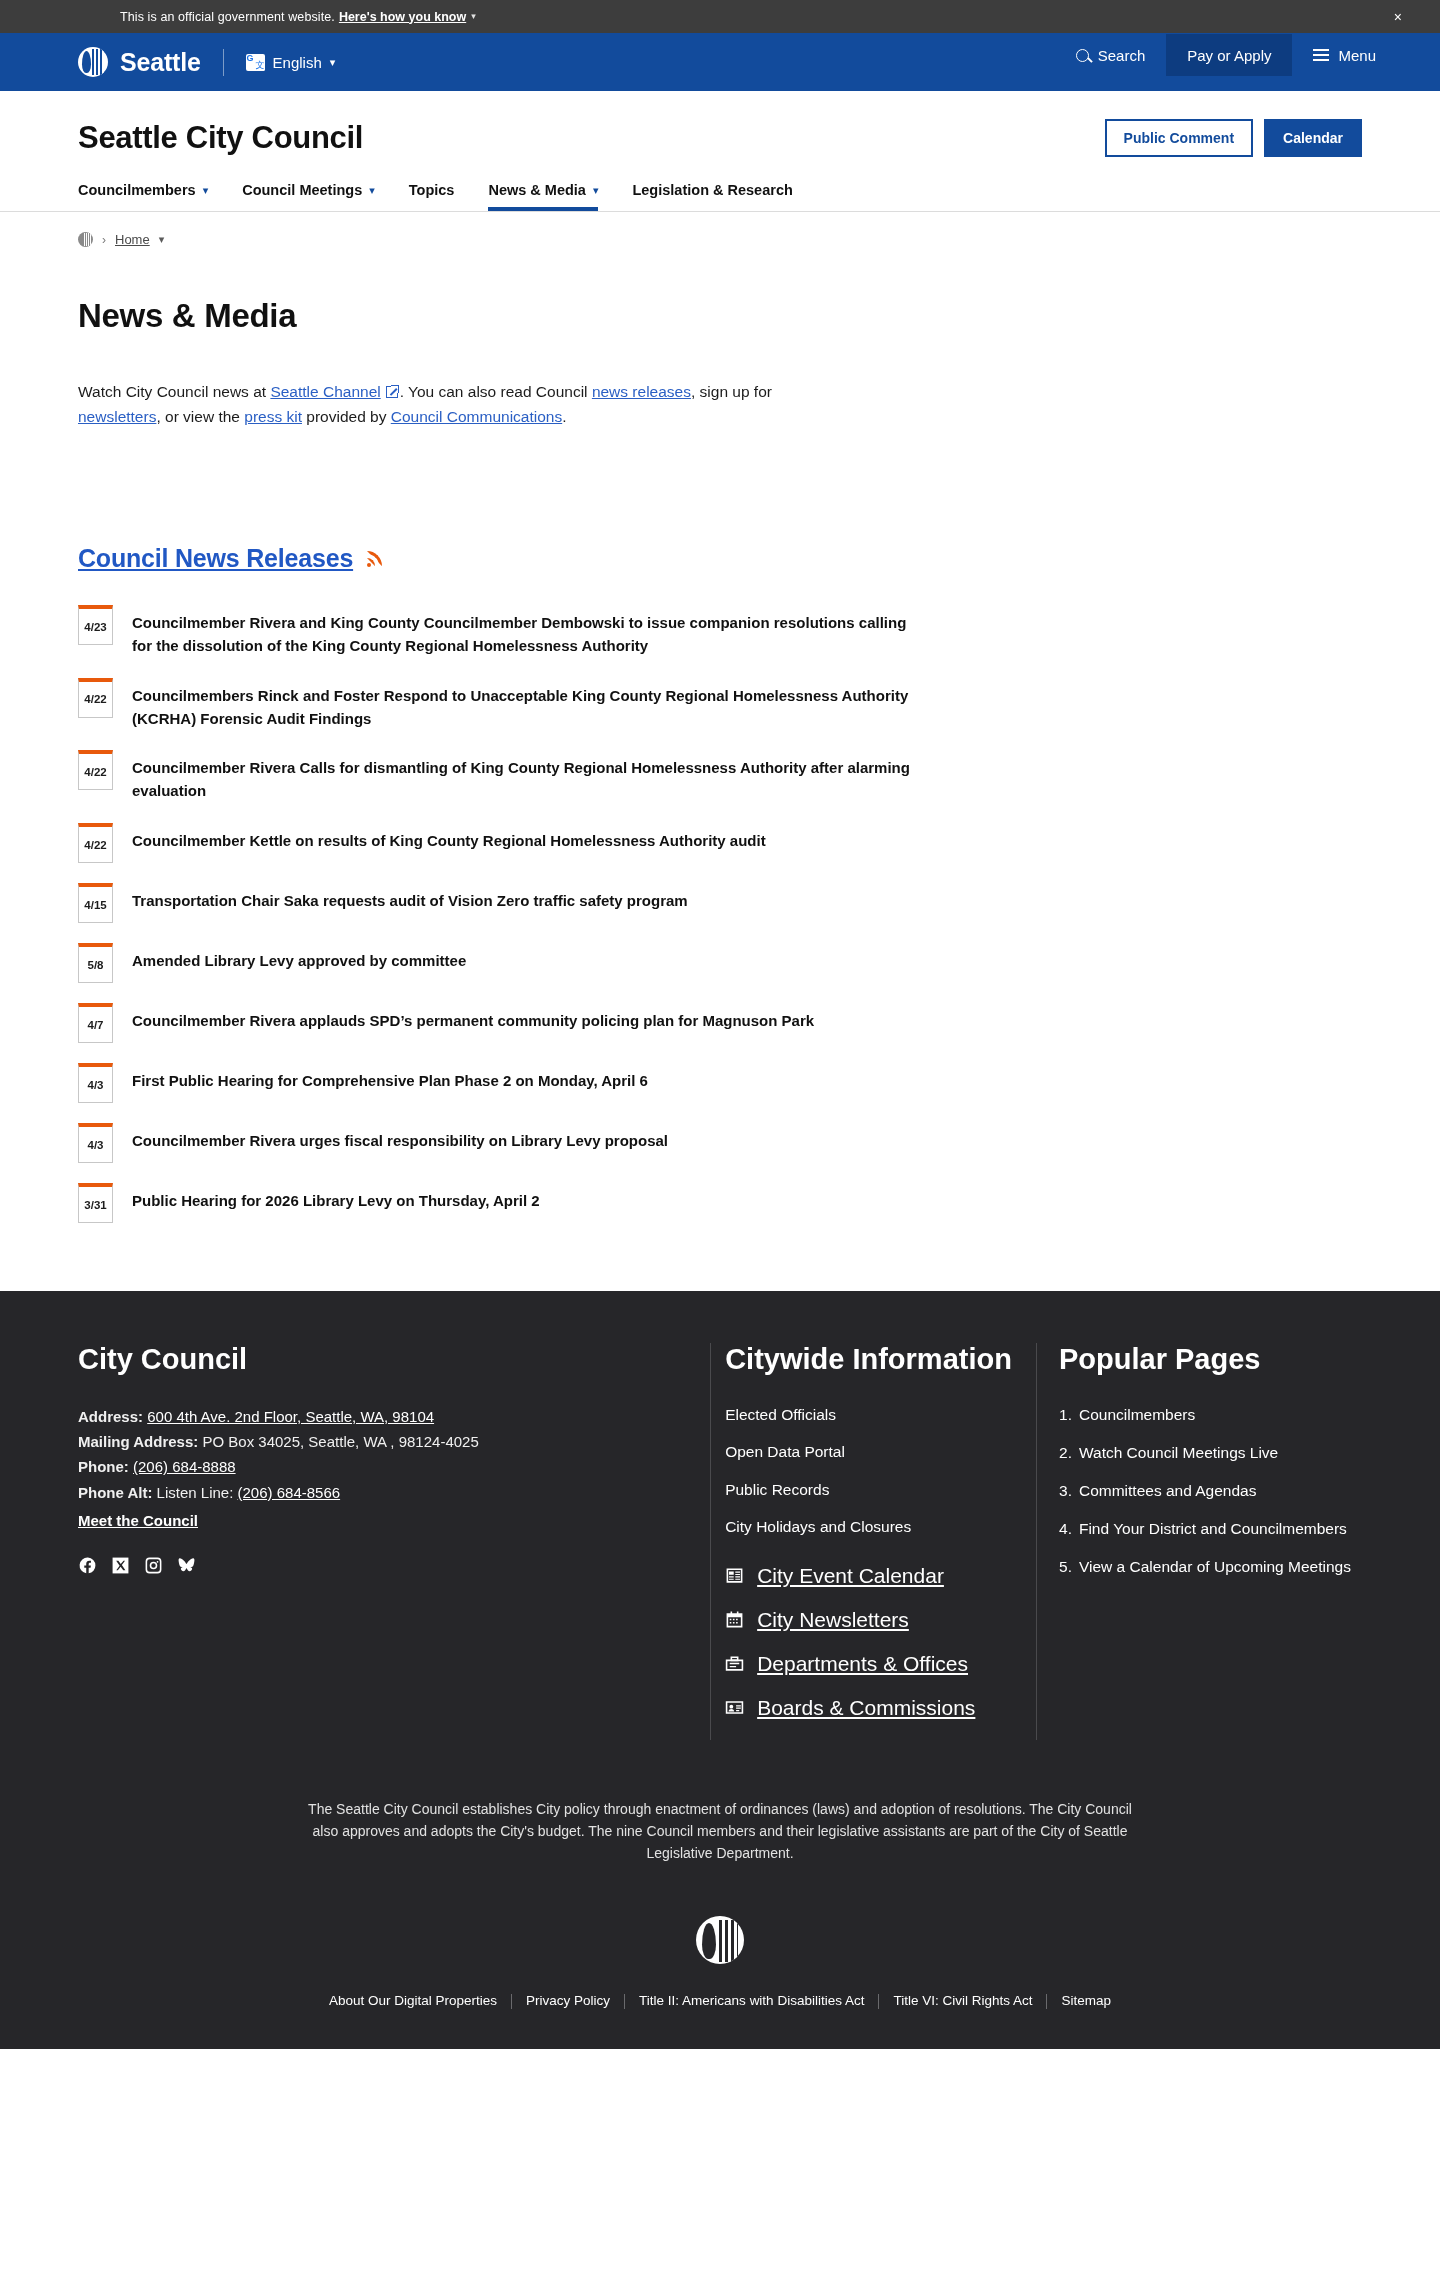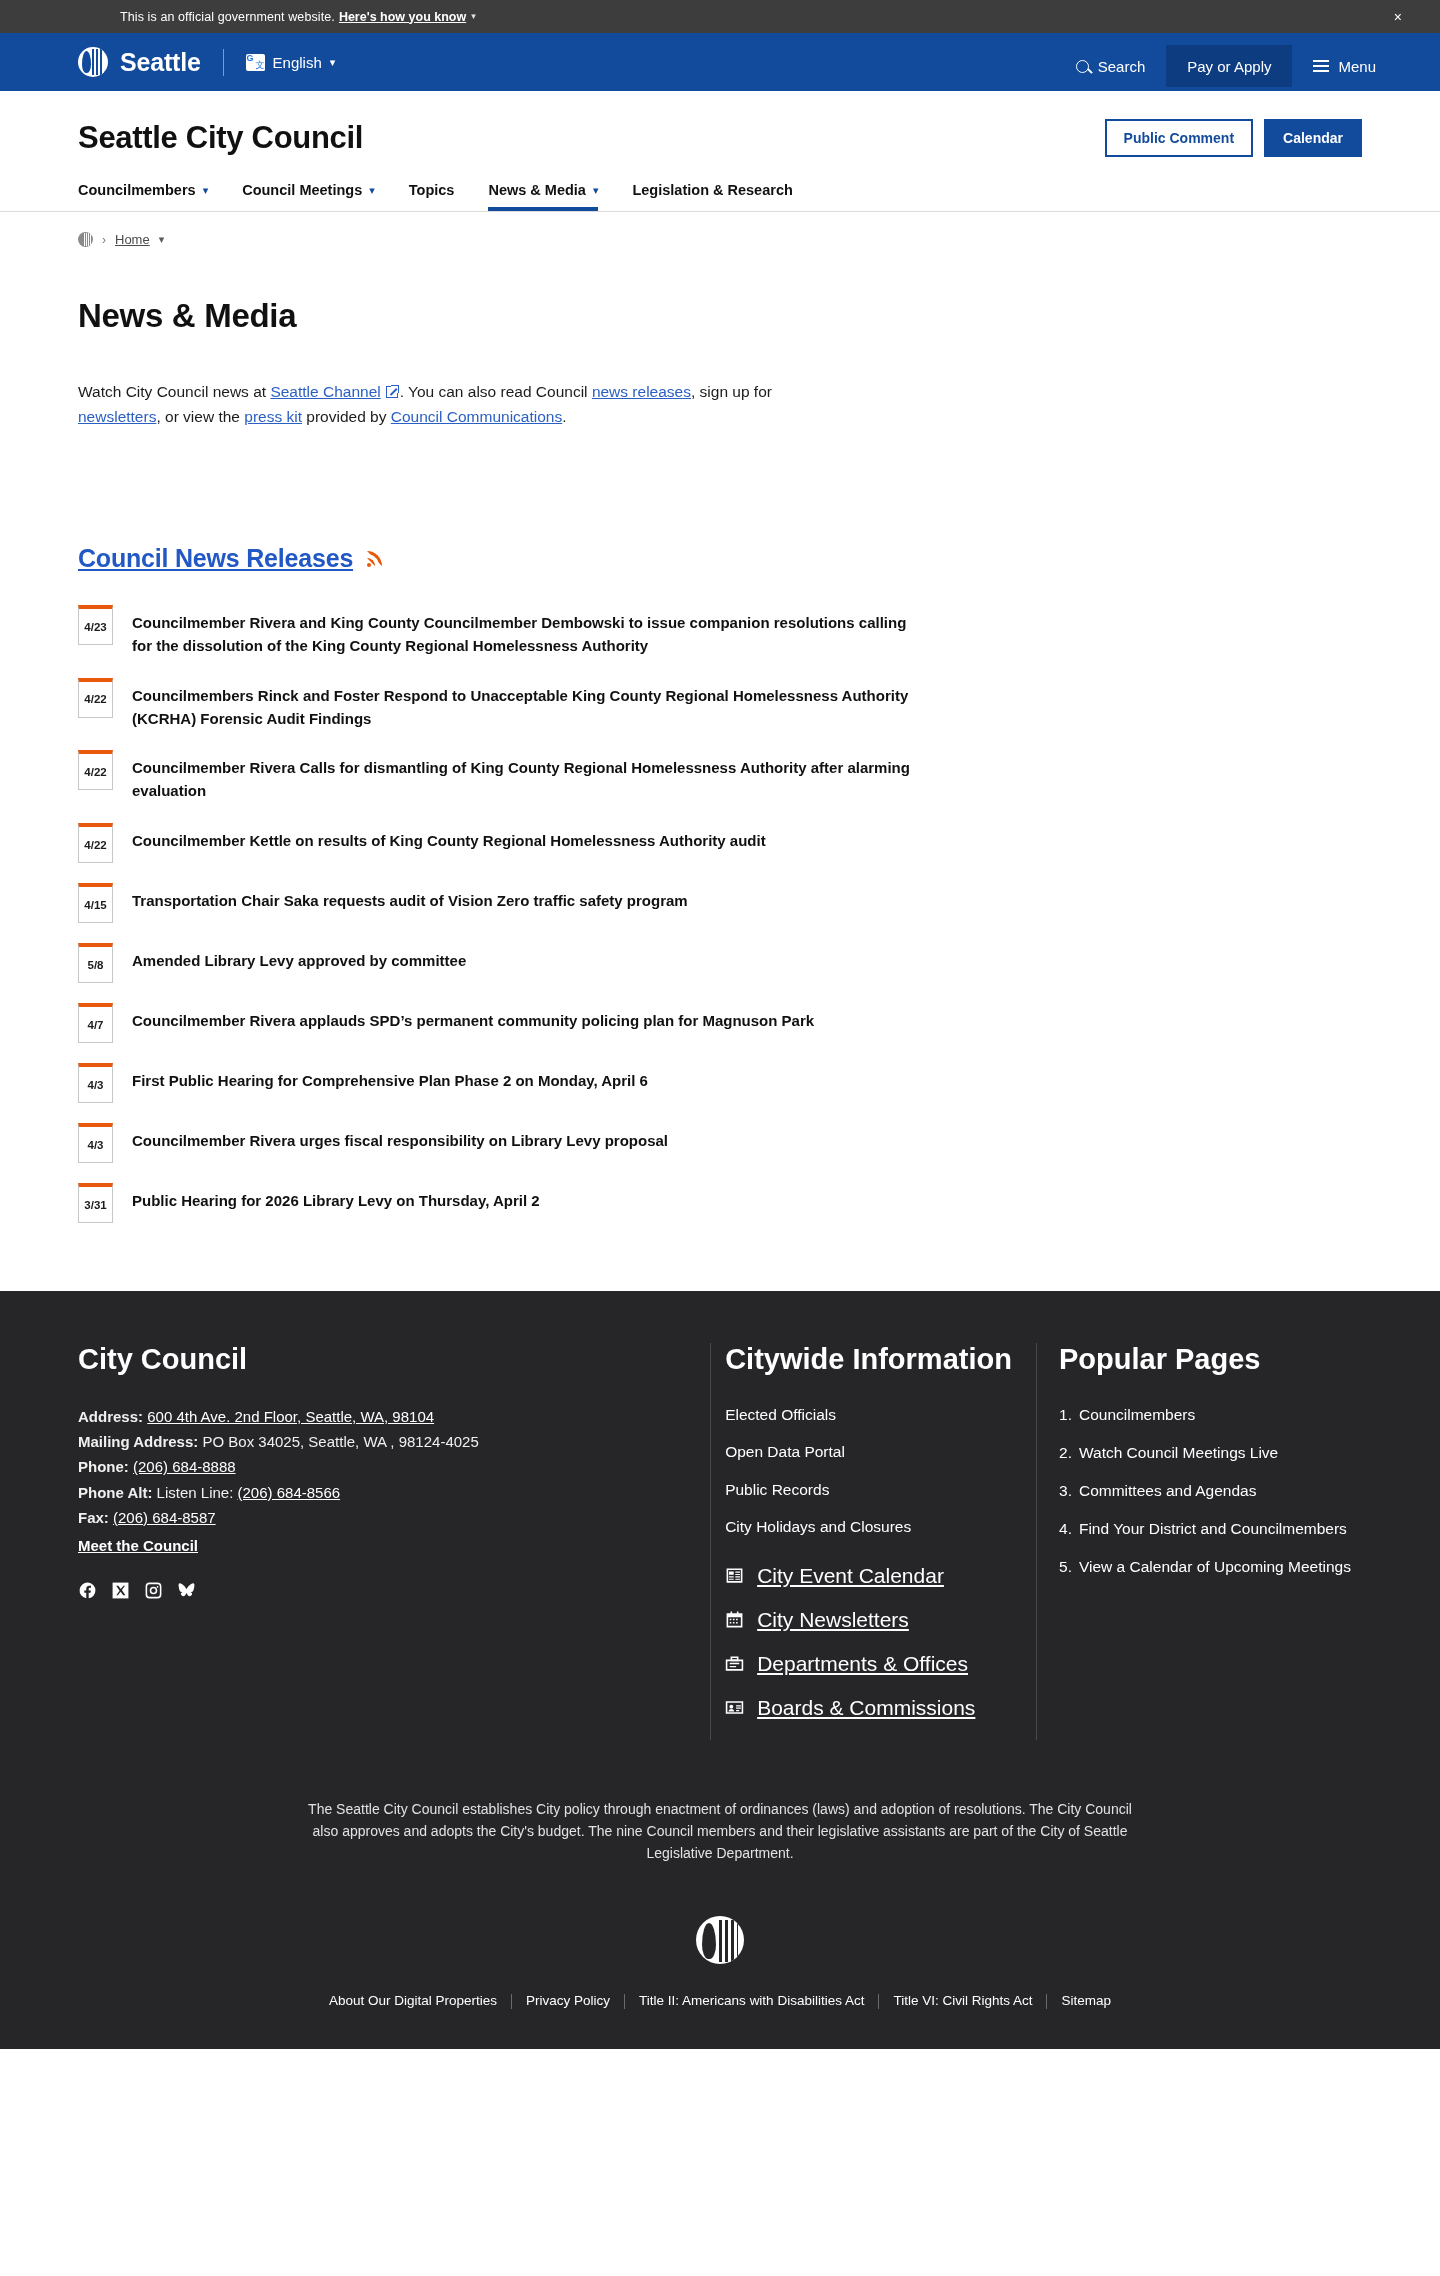--- a/index.html
+++ b/index.html
@@ -110,21 +110,21 @@
     content: "文";
     position: absolute; right: 0px; bottom: -1px;
     font-size: 9px; color: #1a73e8;
     background: #ffffff;
   }
   .lang-label { color: #ffffff; font-size: 15px; }
   .lang .caret { color: #ffffff; font-size: 11px; }
 
   .cb-right {
     position: absolute;
-    right: 0; top: 12px;
+    right: 0; top: 1px;
     height: 42px;
     display: flex;
     align-items: stretch;
   }
   .cb-item {
     display: flex;
     align-items: center;
     gap: 9px;
     padding: 0 21px;
     color: #ffffff;
@@ -653,24 +653,20 @@
         <span>PO Box 34025, Seattle, WA , 98124-4025</span>
       </div>
       <div class="f-line">
         <b>Phone:</b>
         <a class="f-a">(206) 684-8888</a>
       </div>
       <div class="f-line">
         <b>Phone Alt:</b>
         <span>Listen Line:</span>
         <a class="f-a">(206) 684-8566</a>
-      </div>
-      <div class="f-line">
-        <b>Fax:</b>
-        <a class="f-a">(206) 684-8587</a>
       </div>
       <a class="meet">Meet the Council</a>
 
       <div class="socials">
         <svg class="soc" viewBox="0 0 24 24">
             <path d="M22 12a10 10 0 10-11.6 9.9v-7H7.9V12h2.5V9.8c0-2.5 1.5-3.9 3.8-3.9 1.1 0 2.2.2 2.2.2v2.5h-1.3c-1.2 0-1.6.8-1.6 1.6V12h2.8l-.4 2.9h-2.4v7A10 10 0 0022 12z"></path>
           </svg>
         <svg class="soc" viewBox="0 0 24 24">
             <path d="M2 2h20v20H2z" fill="#fff"></path>
             <path d="M6.5 6h2.8l3 4.1L15.8 6h1.9l-4 5.3L18.2 18h-2.8l-3.2-4.4L8.6 18H6.7l4.2-5.6L6.5 6z" fill="#262629"></path>

